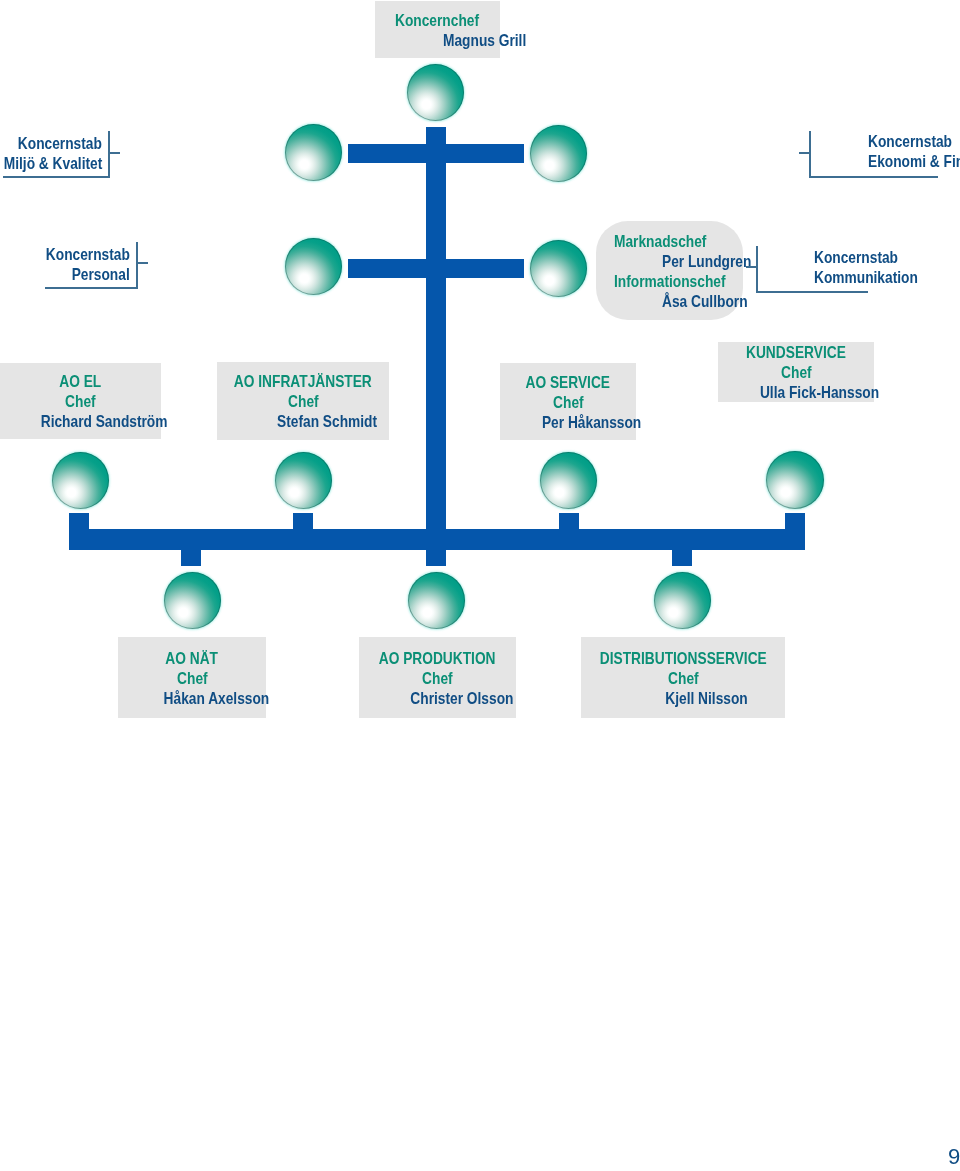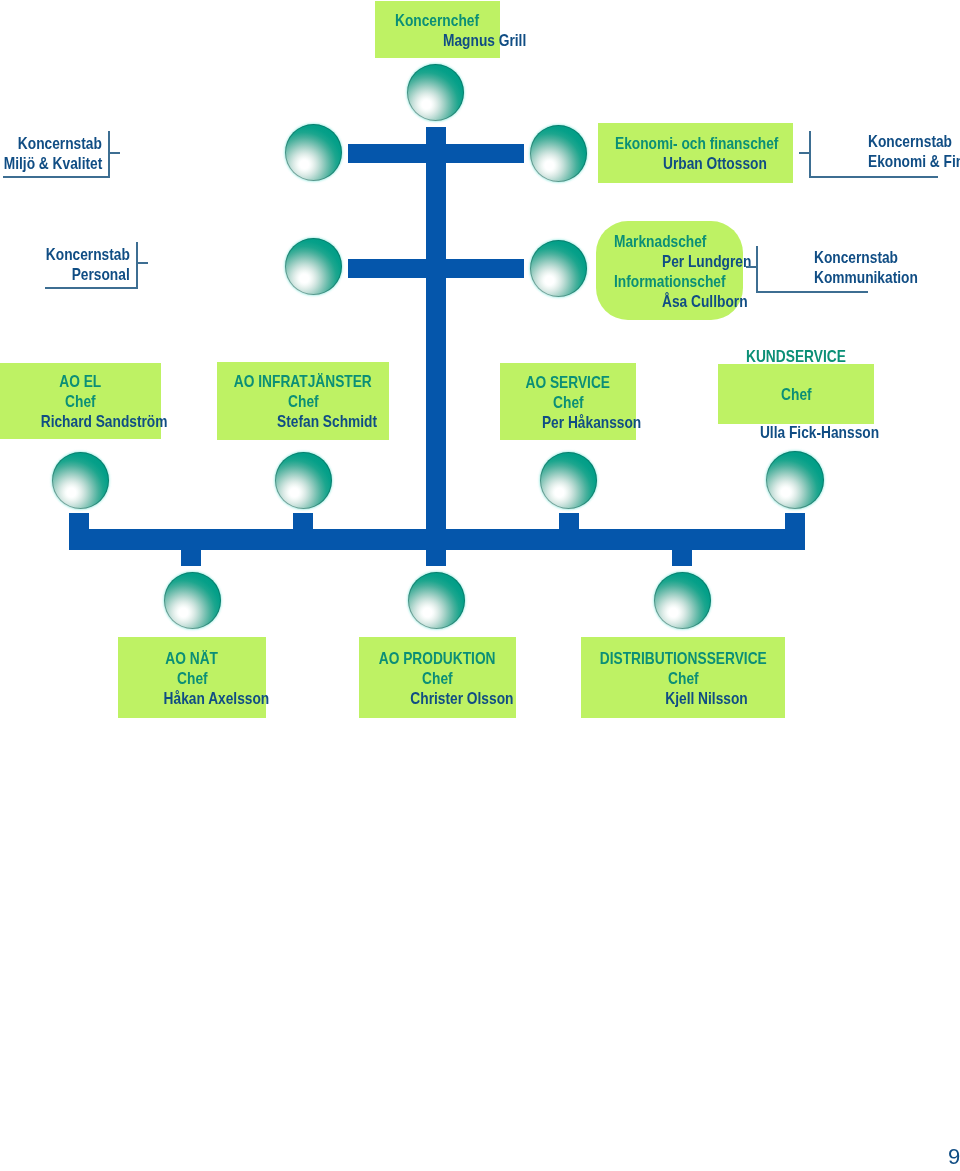--- a/index.html
+++ b/index.html
@@ -1,20 +1,20 @@
 <!DOCTYPE html>
 <html><head>
 <meta charset="utf-8">
 <title>Organisation</title>
 <style>
   html,body{margin:0;padding:0;background:#ffffff;}
   body{width:960px;height:1171px;position:relative;overflow:hidden;
        font-family:"Liberation Sans", sans-serif;-webkit-font-smoothing:antialiased;}
   #stage{position:absolute;left:0;top:0;width:960px;height:1171px;}
-  .box{position:absolute;background:#bef264;box-sizing:border-box;
+  .box{position:absolute;background:#e5e5e5;box-sizing:border-box;
        display:flex;flex-direction:column;align-items:center;justify-content:center;
        text-align:center;font-size:16.5px;line-height:20px;white-space:nowrap;}
   .box-left{align-items:flex-start;text-align:left;}
   .box>div,.staff>div{display:block;}
   .box>div>span,.staff>div>span{display:inline-block;transform:scaleX(0.833);}
   .box-left>div>span{transform-origin:left center;}
   .box:not(.box-left)>div>span{transform-origin:center center;}
   .staff{font-size:16.5px;line-height:20px;}
   .staff.right>div>span{transform-origin:left center;}
   .staff.left>div>span{transform-origin:right center;}
@@ -61,24 +61,20 @@
   <div class="sphere" style="left:164px;top:572px;width:57px;height:57px;"></div>
   <div class="sphere" style="left:408px;top:572px;width:57px;height:57px;"></div>
   <div class="sphere" style="left:654px;top:572px;width:57px;height:57px;"></div>
 
   <div class="box box-left" style="left:375px;top:1px;width:125px;height:57px;padding-left:20px;">
     <div class="t-green"><span>Koncernchef</span></div>
     <div class="t-blue"><span>Magnus Grill</span></div>
   </div>
 
 
-  <div class="box box-left" style="left:598px;top:123px;width:195px;height:60px;padding-left:17px;">
-    <div class="t-green"><span>Ekonomi- och finanschef</span></div>
-    <div class="t-blue"><span>Urban Ottosson</span></div>
-  </div>
 
 
   <div class="box box-left" style="left:596px;top:221px;width:147px;height:99px;padding-left:18px;border-radius:32px;">
     <div class="t-green"><span>Marknadschef</span></div>
     <div class="t-blue"><span>Per Lundgren</span></div>
     <div class="t-green"><span>Informationschef</span></div>
     <div class="t-blue"><span>Åsa Cullborn</span></div>
   </div>
 
   <div class="box" style="left:0px;top:363px;width:161px;height:76px;">
@@ -92,21 +88,21 @@
     <div class="t-green"><span>Chef</span></div>
     <div class="t-blue"><span>Stefan Schmidt</span></div>
   </div>
 
   <div class="box" style="left:500px;top:363px;width:136px;height:77px;">
     <div class="t-green"><span>AO SERVICE</span></div>
     <div class="t-green"><span>Chef</span></div>
     <div class="t-blue"><span>Per Håkansson</span></div>
   </div>
 
-  <div class="box" style="left:718px;top:364px;width:156px;height:60px;gap:18px;">
+  <div class="box" style="left:718px;top:342px;width:156px;height:60px;">
     <div class="t-green"><span>KUNDSERVICE</span></div>
     <div class="t-green"><span>Chef</span></div>
     <div class="t-blue"><span>Ulla Fick-Hansson</span></div>
   </div>
 
   <div class="box" style="left:118px;top:637px;width:148px;height:81px;">
     <div class="t-green"><span>AO NÄT</span></div>
     <div class="t-green"><span>Chef</span></div>
     <div class="t-blue"><span>Håkan Axelsson</span></div>
   </div>

